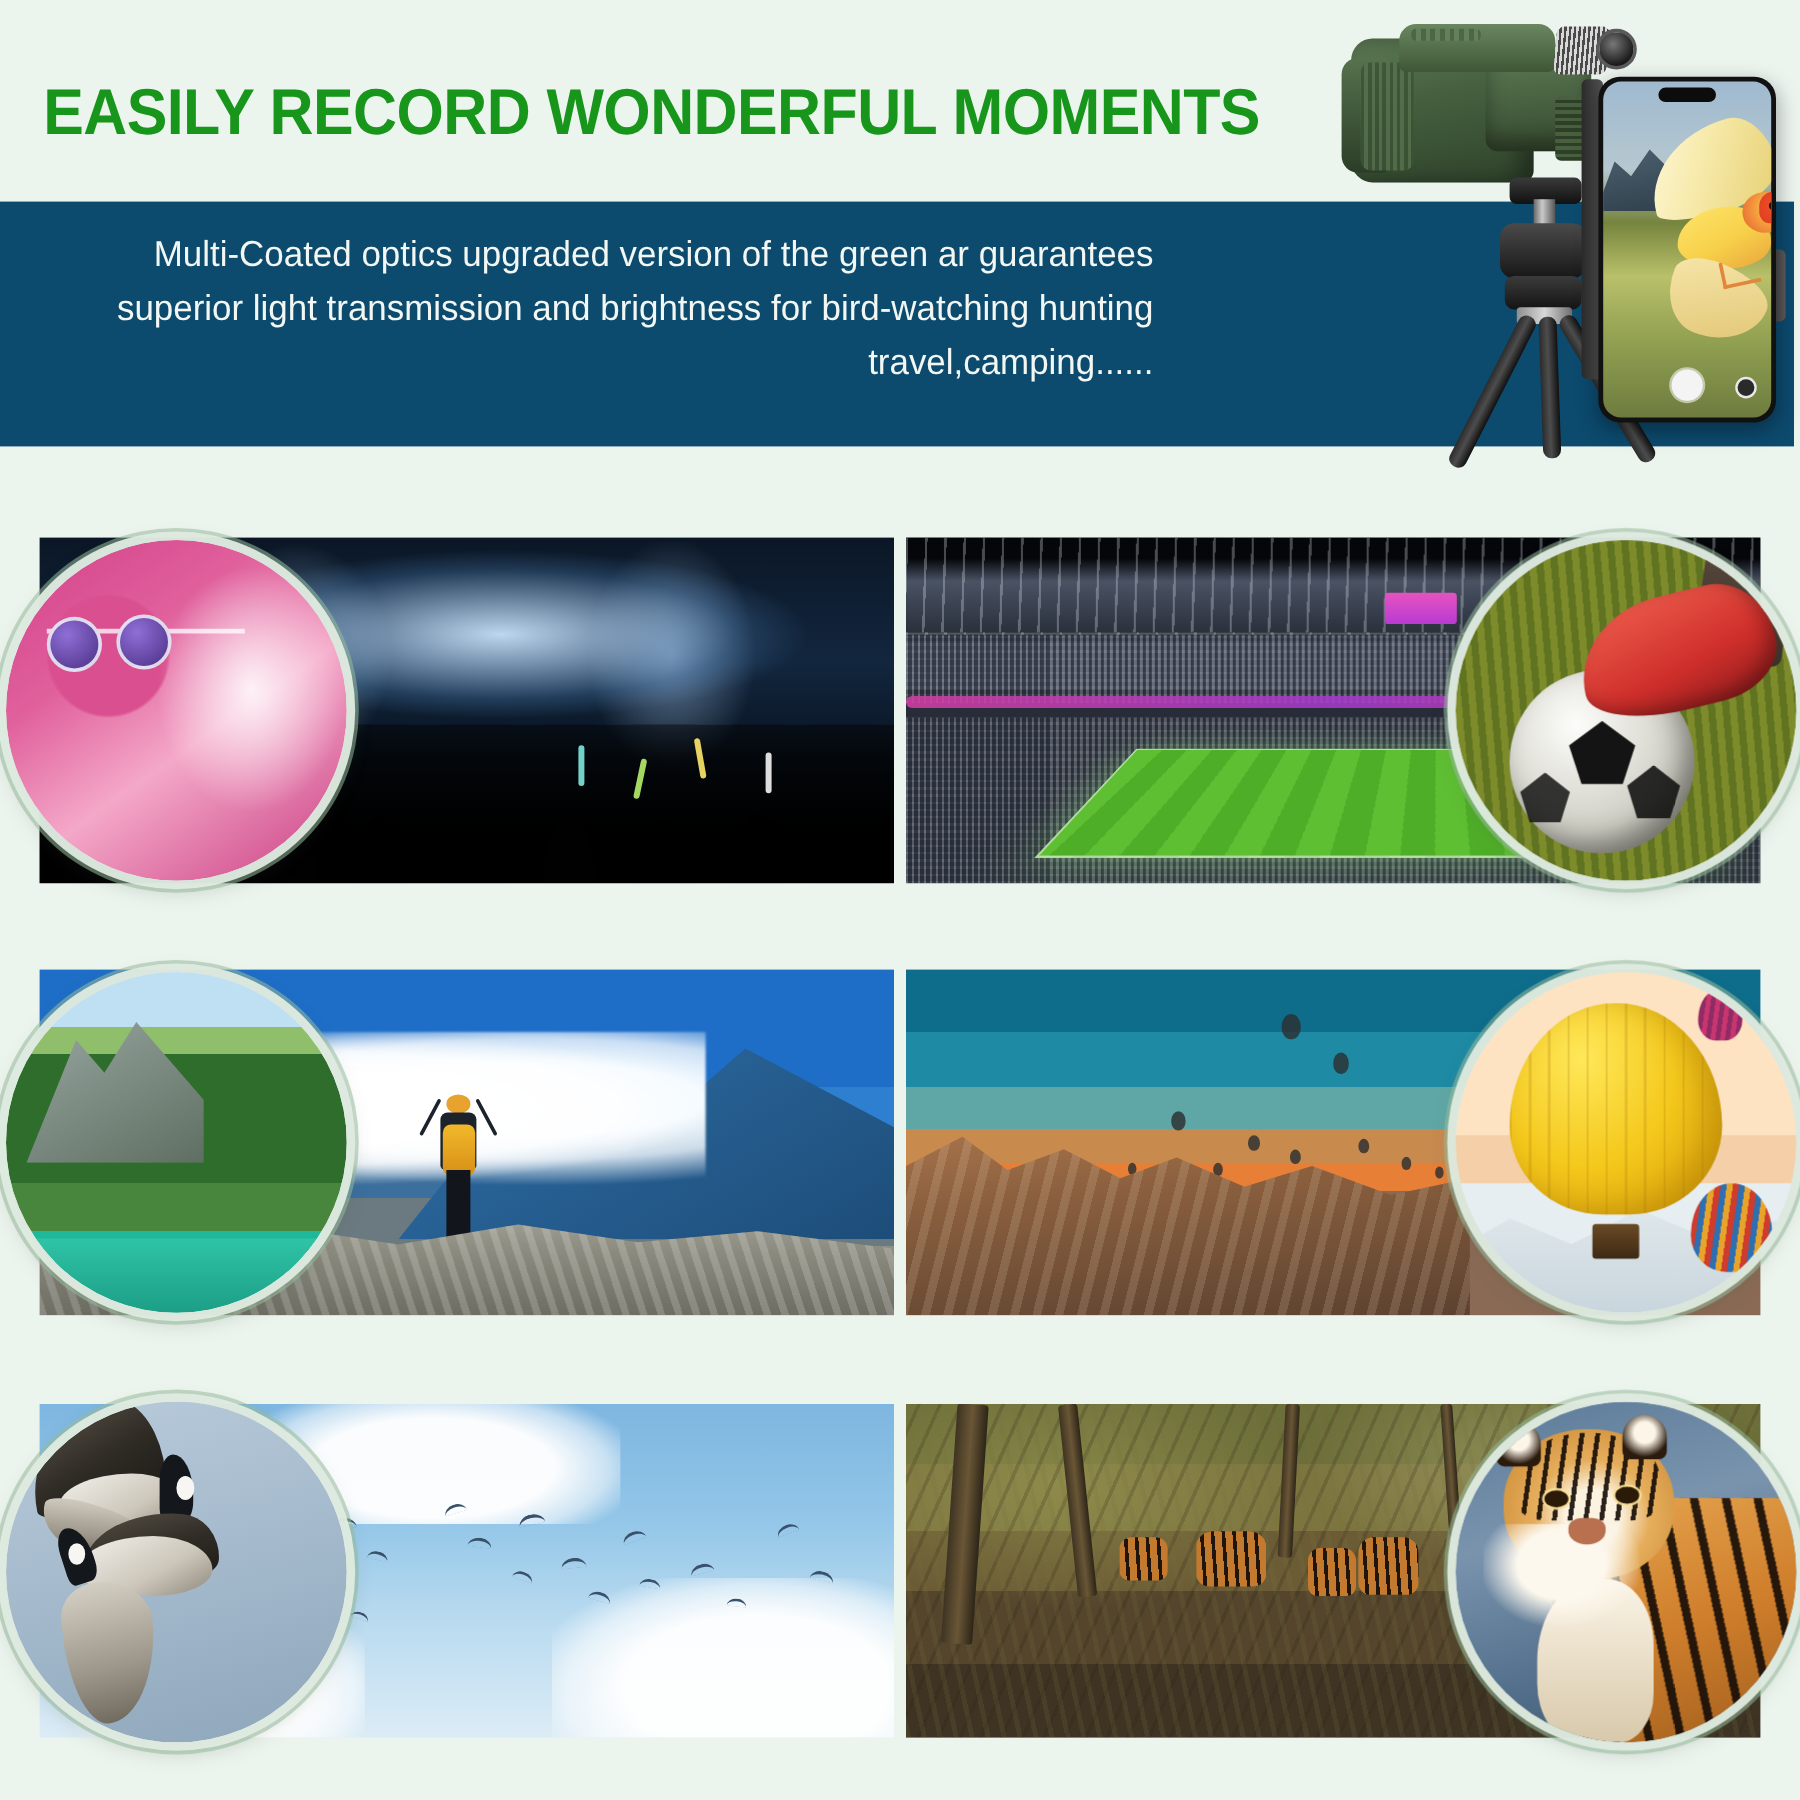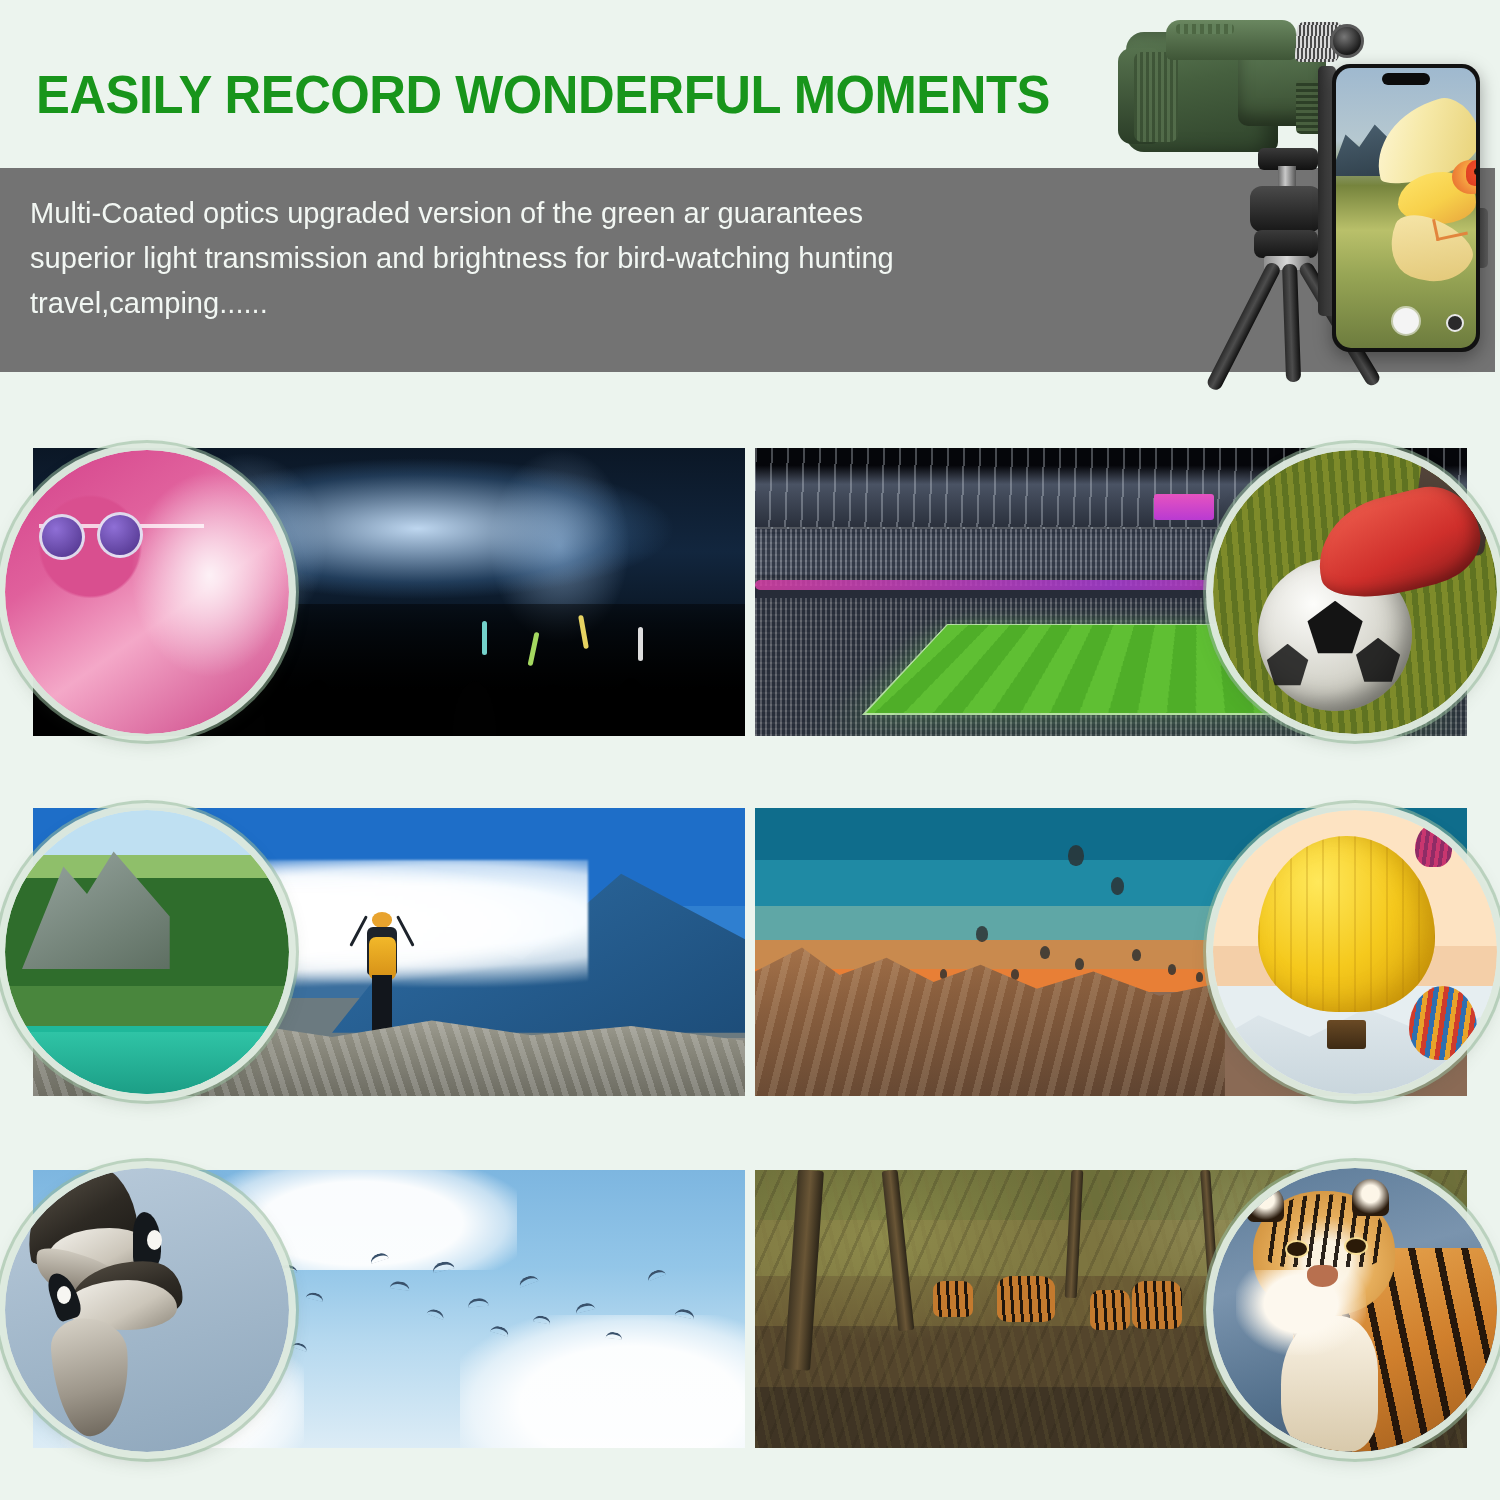--- a/index.html
+++ b/index.html
@@ -26,21 +26,22 @@
     color:#18951b;
     transform:scaleX(0.94);
     transform-origin:left center;
     white-space:nowrap;
     line-height:1.05;
   }
   .banner {
     position:absolute;
     left:0; top:168px;
     width:1495px; height:204px;
-    background:#737373;
+    background:#0c4a6e;
+    text-align:right;
   }
   .banner-text {
     position:absolute;
     left:30px; top:22px;
     width:960px;
     color:#f2f7f3;
     font-size:30px;
     line-height:1.50;
     transform:scaleX(0.97);
     transform-origin:left top;

